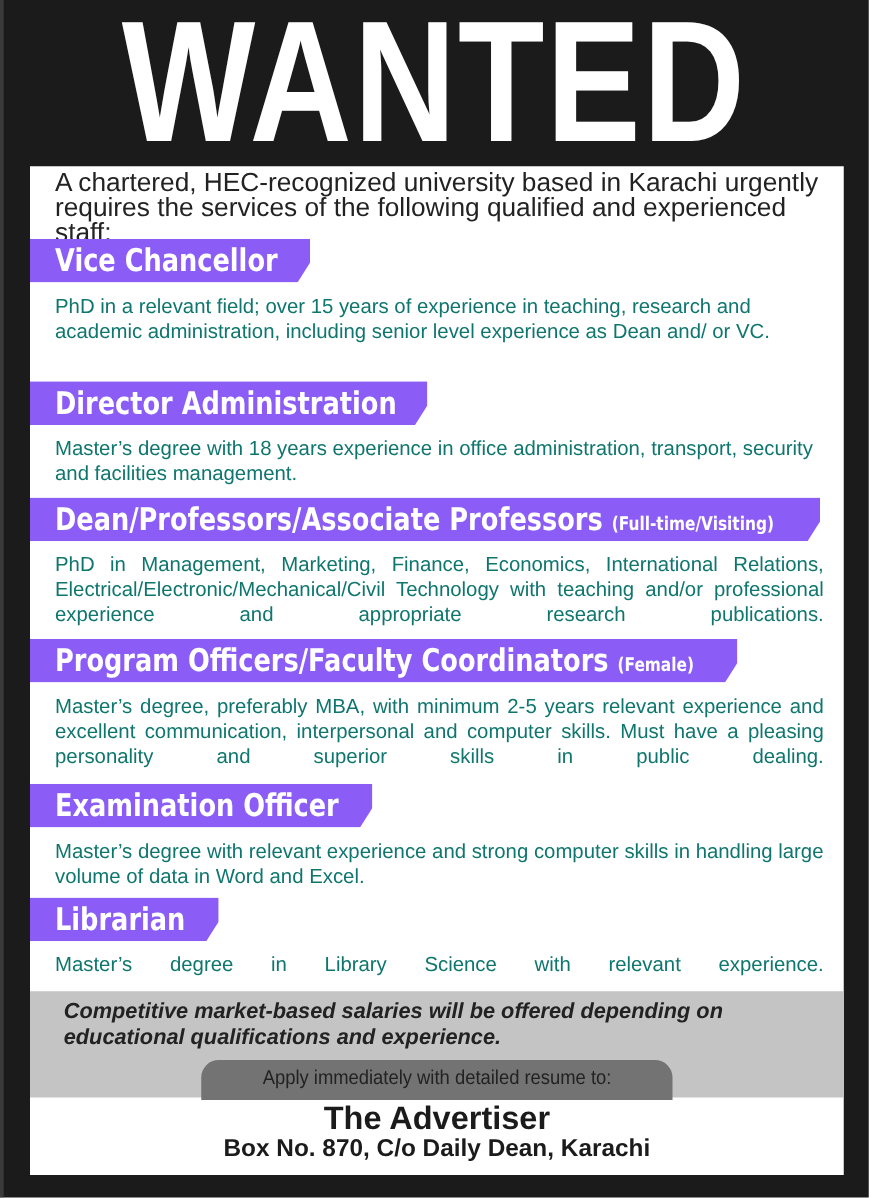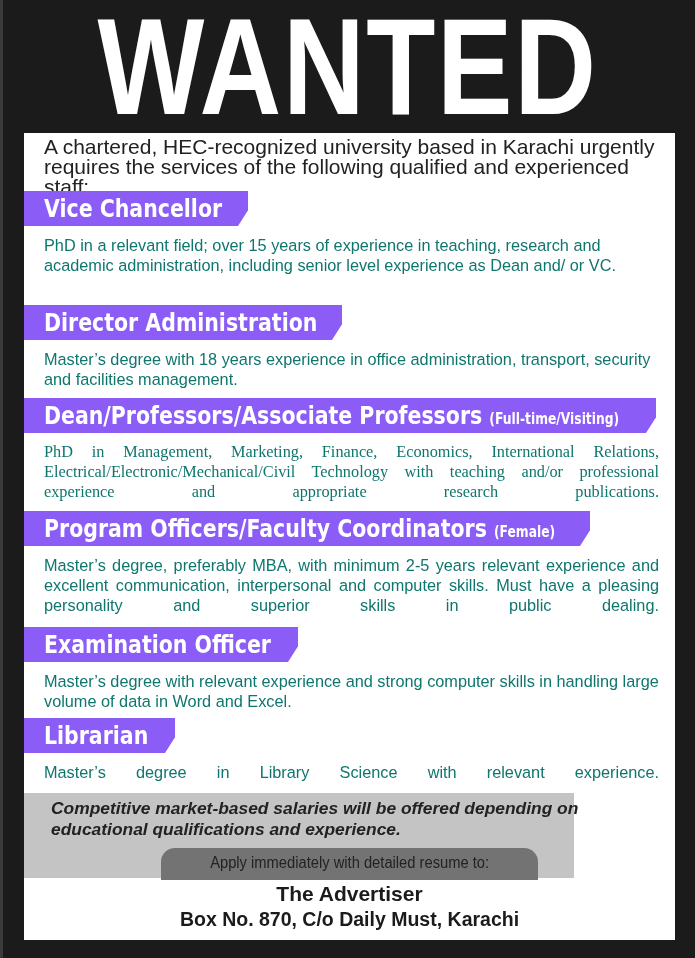--- a/index.html
+++ b/index.html
@@ -49,41 +49,41 @@
     }
     .bar-sub {
       font-size: 15px;
     }
     .desc {
       position: absolute; left: 20px; width: 615px;
       font-size: 16.3px; line-height: 20px; color: #0f766e;
     }
     .desc.justify { text-align: justify; text-align-last: justify; }
     .salary {
-      position: absolute; left: 0; top: 660px; width: 550px; height: 85px;
+      position: absolute; left: 0; top: 660px; width: 651px; height: 85px;
       background: #c4c4c4;
     }
     .salary-text {
       position: absolute; left: 27px; top: 5px; width: 610px;
       font-weight: bold; font-style: italic;
       font-size: 17.4px; line-height: 21px; color: #222;
     }
     .apply-pill {
       position: absolute; left: 137px; top: 715px; width: 377px; height: 32px;
       background: #737373; border-radius: 14px 14px 0 0;
       text-align: center;
     }
     .apply-text {
       font-size: 16px; line-height: 30px; color: #222;
       display: inline-block;
       transform: scaleX(0.92);
     }
     .advertiser {
       position: absolute; left: 0; top: 748px; width: 651px; text-align: center;
-      font-weight: bold; font-size: 21px; line-height: 26px; color: #1b1b1b;
+      font-weight: bold; font-size: 26px; line-height: 26px; color: #1b1b1b;
     }
     .address {
       position: absolute; left: 0; top: 773px; width: 651px; text-align: center;
       font-weight: bold; font-size: 19.5px; line-height: 26px; color: #1b1b1b;
     }
   </style>
 </head>
 <body>
 
 <div class="frame-edge"></div>
@@ -100,21 +100,21 @@
   <div class="desc" style="top:102px;">PhD in a relevant field; over 15 years of experience in teaching, research and academic administration, including senior level experience as Dean and/ or VC.</div>
 
   <div class="bar" style="top:172px; width:318px;">
     <span class="bar-title"><span>Director Administration</span></span>
   </div>
   <div class="desc" style="top:216px;">Master’s degree with 18 years experience in office administration, transport, security and facilities management.</div>
 
   <div class="bar" style="top:265px; width:632px;">
     <span class="bar-title"><span>Dean/Professors/Associate Professors</span> <span class="bar-sub">(Full-time/Visiting)</span></span>
   </div>
-  <div class="desc justify" style="top:309px;font-family:Liberation Serif, serif;">PhD in Management, Marketing, Finance, Economics, International Relations, Electrical/Electronic/Mechanical/Civil Technology with teaching and/or professional experience and appropriate research publications.</div>
+  <div class="desc justify" style="top:309px;">PhD in Management, Marketing, Finance, Economics, International Relations, Electrical/Electronic/Mechanical/Civil Technology with teaching and/or professional experience and appropriate research publications.</div>
 
   <div class="bar" style="top:378px; width:566px;">
     <span class="bar-title"><span>Program Officers/Faculty Coordinators</span> <span class="bar-sub">(Female)</span></span>
   </div>
   <div class="desc justify" style="top:422px;">Master’s degree, preferably MBA, with minimum 2-5 years relevant experience and excellent communication, interpersonal and computer skills. Must have a pleasing personality and superior skills in public dealing.</div>
 
   <div class="bar" style="top:494px; width:274px;">
     <span class="bar-title"><span>Examination Officer</span></span>
   </div>
   <div class="desc" style="top:538px;">Master’s degree with relevant experience and strong computer skills in handling large volume of data in Word and Excel.</div>
@@ -126,15 +126,15 @@
 
   <div class="salary">
     <div class="salary-text">Competitive market-based salaries will be offered depending on educational qualifications and experience.</div>
   </div>
 
   <div class="apply-pill">
     <span class="apply-text">Apply immediately with detailed resume to:</span>
   </div>
 
   <div class="advertiser">The Advertiser</div>
-  <div class="address">Box No. 870, C/o Daily Must, Karachi</div>
+  <div class="address">Box No. 870, C/o Daily Dean, Karachi</div>
 
 </div>
 
 </body></html>

